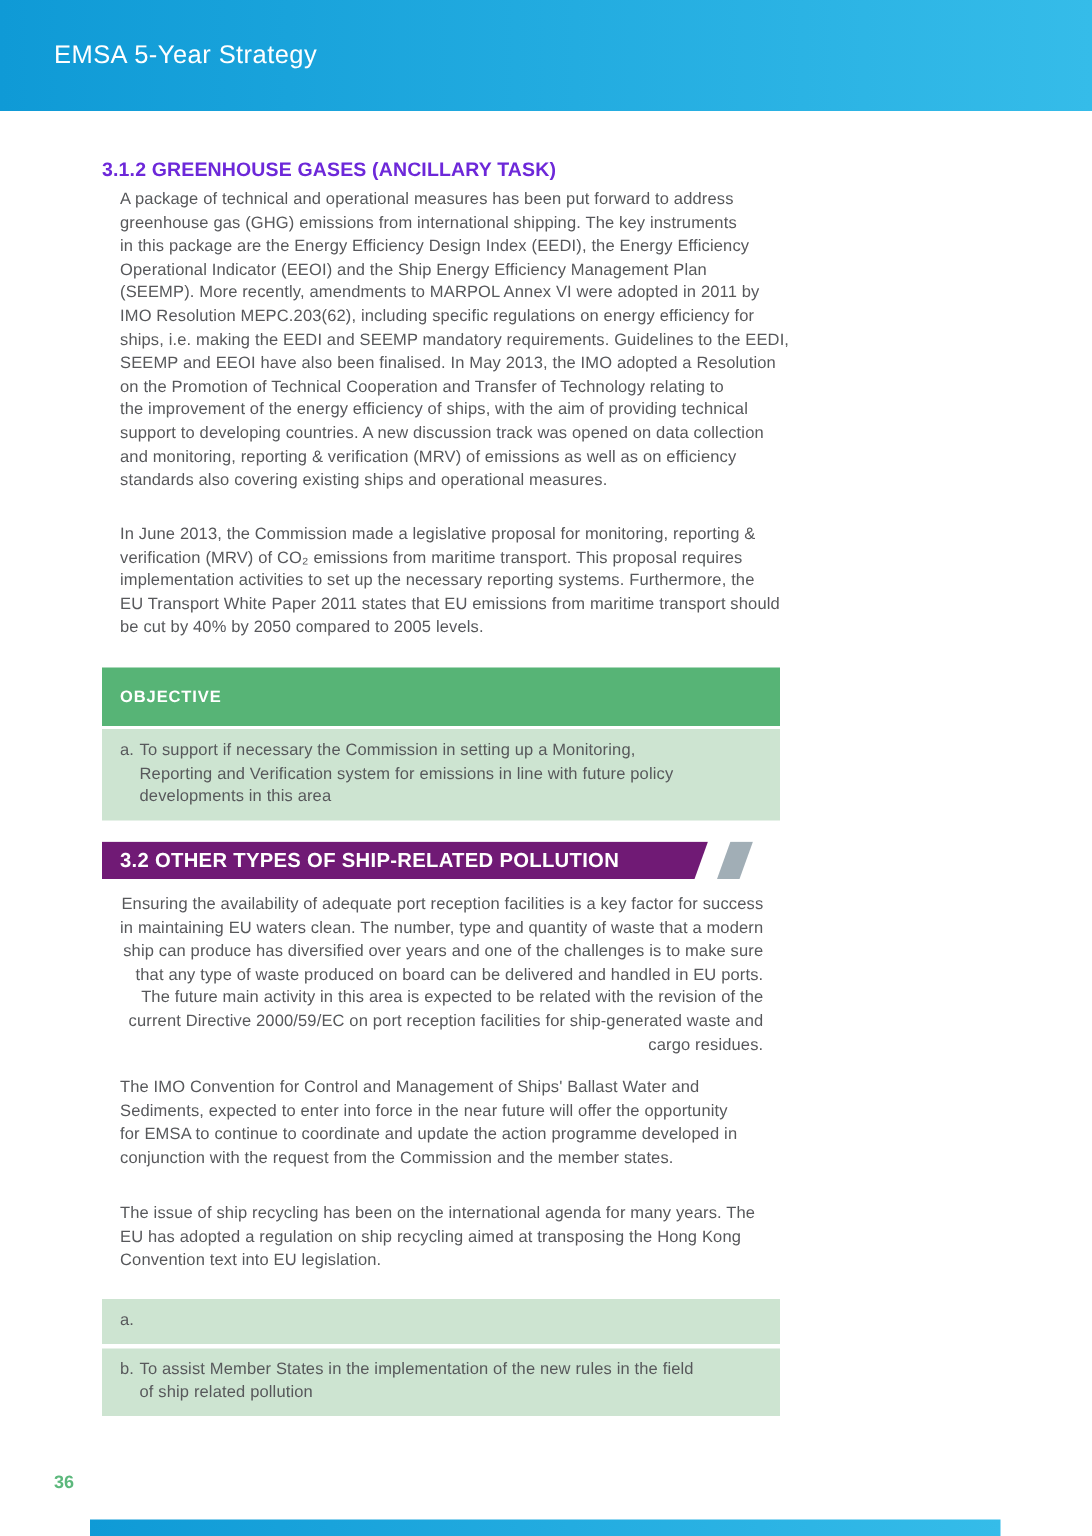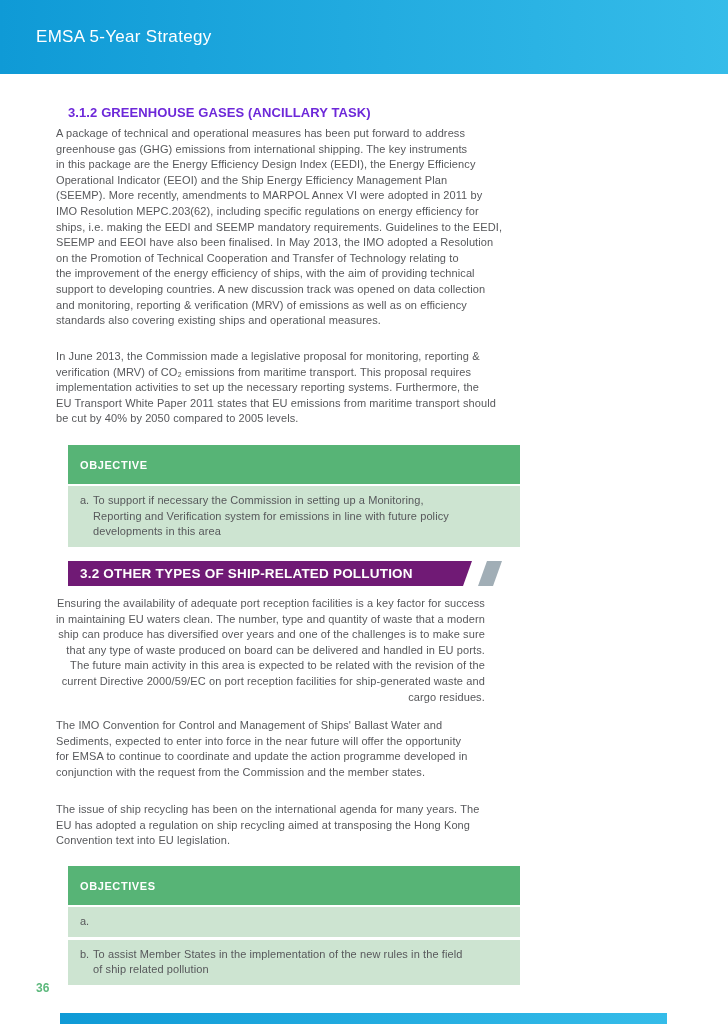--- a/index.html
+++ b/index.html
@@ -24,21 +24,21 @@
     padding-left: 36px;
   }
   .blue-heading {
     position: absolute; left: 68px; top: 105px;
     color: #6d28d9;
     font-size: 13px;
     font-weight: bold;
     letter-spacing: 0.1px;
   }
   .para {
-    position: absolute; left: 56px;
+    position: absolute; left: 80px;
     color: #57585b;
     font-size: 11px;
     line-height: 15.6px;
     white-space: pre-line;
     letter-spacing: 0.1px;
   }
   #para-ghg-1 { top: 126px; }
   #para-ghg-2 { top: 349px; }
   #para-pol-1 { top: 596px; text-align: right; }
   #para-pol-2 { top: 718px; }
@@ -163,21 +163,20 @@
 <div class="para" id="para-pol-2">The IMO Convention for Control and Management of Ships' Ballast Water and
 Sediments, expected to enter into force in the near future will offer the opportunity
 for EMSA to continue to coordinate and update the action programme developed in
 conjunction with the request from the Commission and the member states.</div>
 
 <div class="para" id="para-pol-3">The issue of ship recycling has been on the international agenda for many years. The
 EU has adopted a regulation on ship recycling aimed at transposing the Hong Kong
 Convention text into EU legislation.</div>
 
 <div class="objective-box" id="objectives-box-pol">
-  <div class="objective-box-header">OBJECTIVES</div>
   <div class="objective-row">
     <span class="objective-label">a.</span>
   </div>
   <div class="objective-row">
     <span class="objective-label">b.</span>
     <span class="objective-text">To assist Member States in the implementation of the new rules in the field
 of ship related pollution</span>
   </div>
 </div>
 

